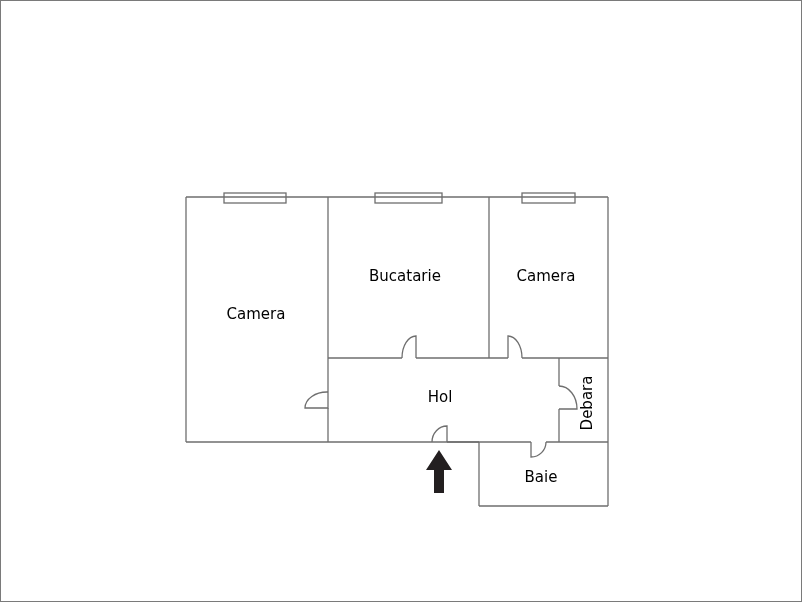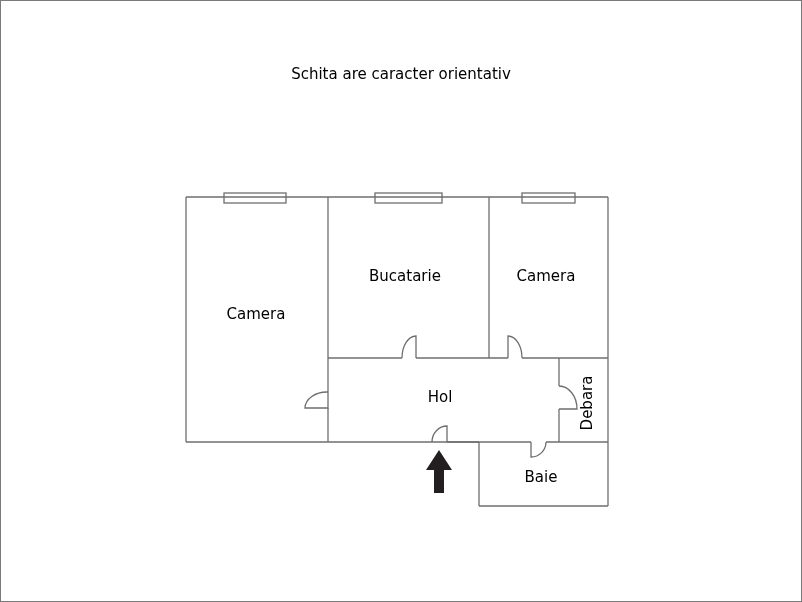--- a/index.html
+++ b/index.html
@@ -5,21 +5,20 @@
   html, body { margin:0; padding:0; background:#ffffff; }
   .frame { position:relative; width:800px; height:600px; border:1px solid #7a7a7a; background:#fff; overflow:hidden; }
   .caption { position:absolute; left:0; width:800px; top:64px; text-align:center; font-family:"DejaVu Sans", sans-serif; font-size:15px; color:#000; }
   svg { position:absolute; left:0; top:0; }
   .lbl { font-family:"DejaVu Sans", sans-serif; font-size:15px; fill:#000; }
 </style>
 </head>
 <body>
 
 <div class="frame">
-  <div class="caption">Schita are caracter orientativ</div>
 
   <svg width="800" height="600" viewBox="0 0 800 600">
     <g stroke="#6e6e6e" stroke-width="1.3" fill="none">
 
       <line x1="185" y1="196" x2="607" y2="196"></line>
 
       <line x1="185" y1="196" x2="185" y2="441"></line>
       <line x1="185" y1="441" x2="478" y2="441"></line>
 
       <line x1="327" y1="196" x2="327" y2="391"></line>

